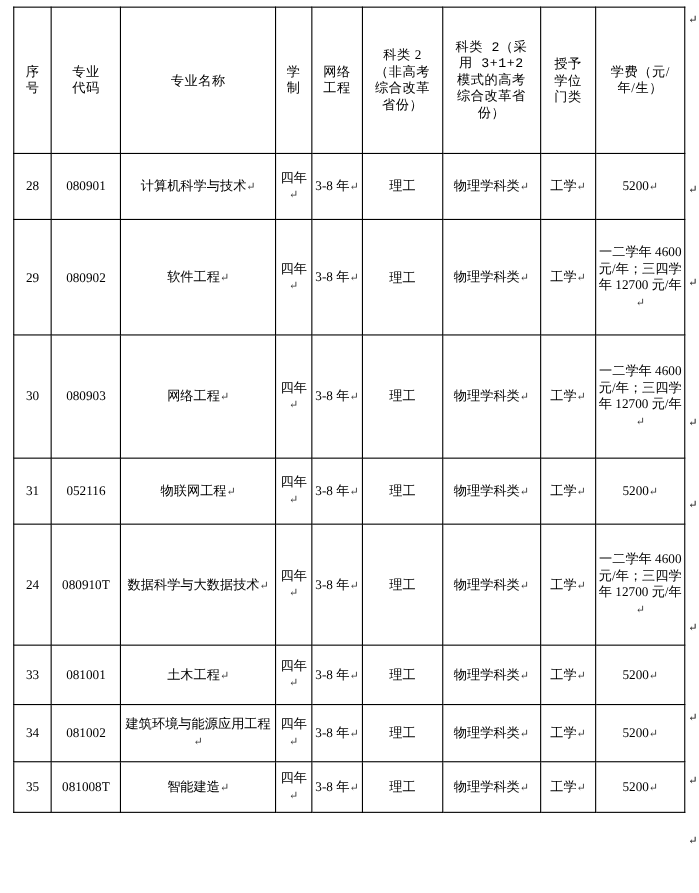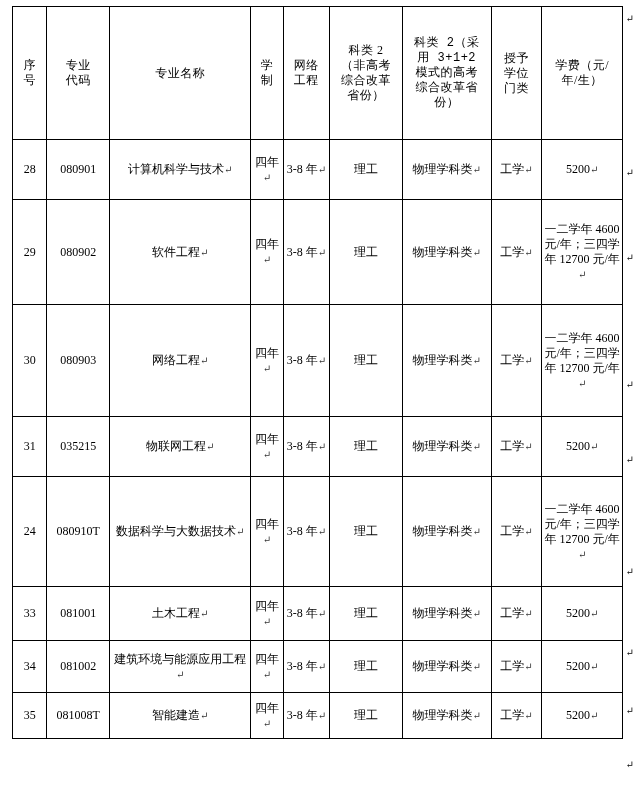--- a/index.html
+++ b/index.html
@@ -178,21 +178,21 @@
           <td class="name-cell"><span class="cell-text">网络工程</span><span class="pilcrow">↵</span></td>
           <td><span class="cell-text">四年</span><span class="pilcrow">↵</span></td>
           <td class="years-cell"><span class="cell-text">3-8 年</span><span class="pilcrow">↵</span></td>
           <td><span class="cell-text">理工</span></td>
           <td><span class="cell-text">物理学科类</span><span class="pilcrow">↵</span></td>
           <td><span class="cell-text">工学</span><span class="pilcrow">↵</span></td>
           <td class="fee-cell-long"><span class="cell-text">一二学年 4600 元/年；三四学年 12700 元/年</span><span class="pilcrow">↵</span></td>
         </tr>
         <tr style="height: 60px;">
           <td><span class="cell-text">31</span></td>
-          <td><span class="cell-text">035215</span></td>
+          <td><span class="cell-text">052116</span></td>
           <td class="name-cell"><span class="cell-text">物联网工程</span><span class="pilcrow">↵</span></td>
           <td><span class="cell-text">四年</span><span class="pilcrow">↵</span></td>
           <td class="years-cell"><span class="cell-text">3-8 年</span><span class="pilcrow">↵</span></td>
           <td><span class="cell-text">理工</span></td>
           <td><span class="cell-text">物理学科类</span><span class="pilcrow">↵</span></td>
           <td><span class="cell-text">工学</span><span class="pilcrow">↵</span></td>
           <td><span class="cell-text">5200</span><span class="pilcrow">↵</span></td>
         </tr>
         <tr style="height: 110px;">
           <td><span class="cell-text">24</span></td>

